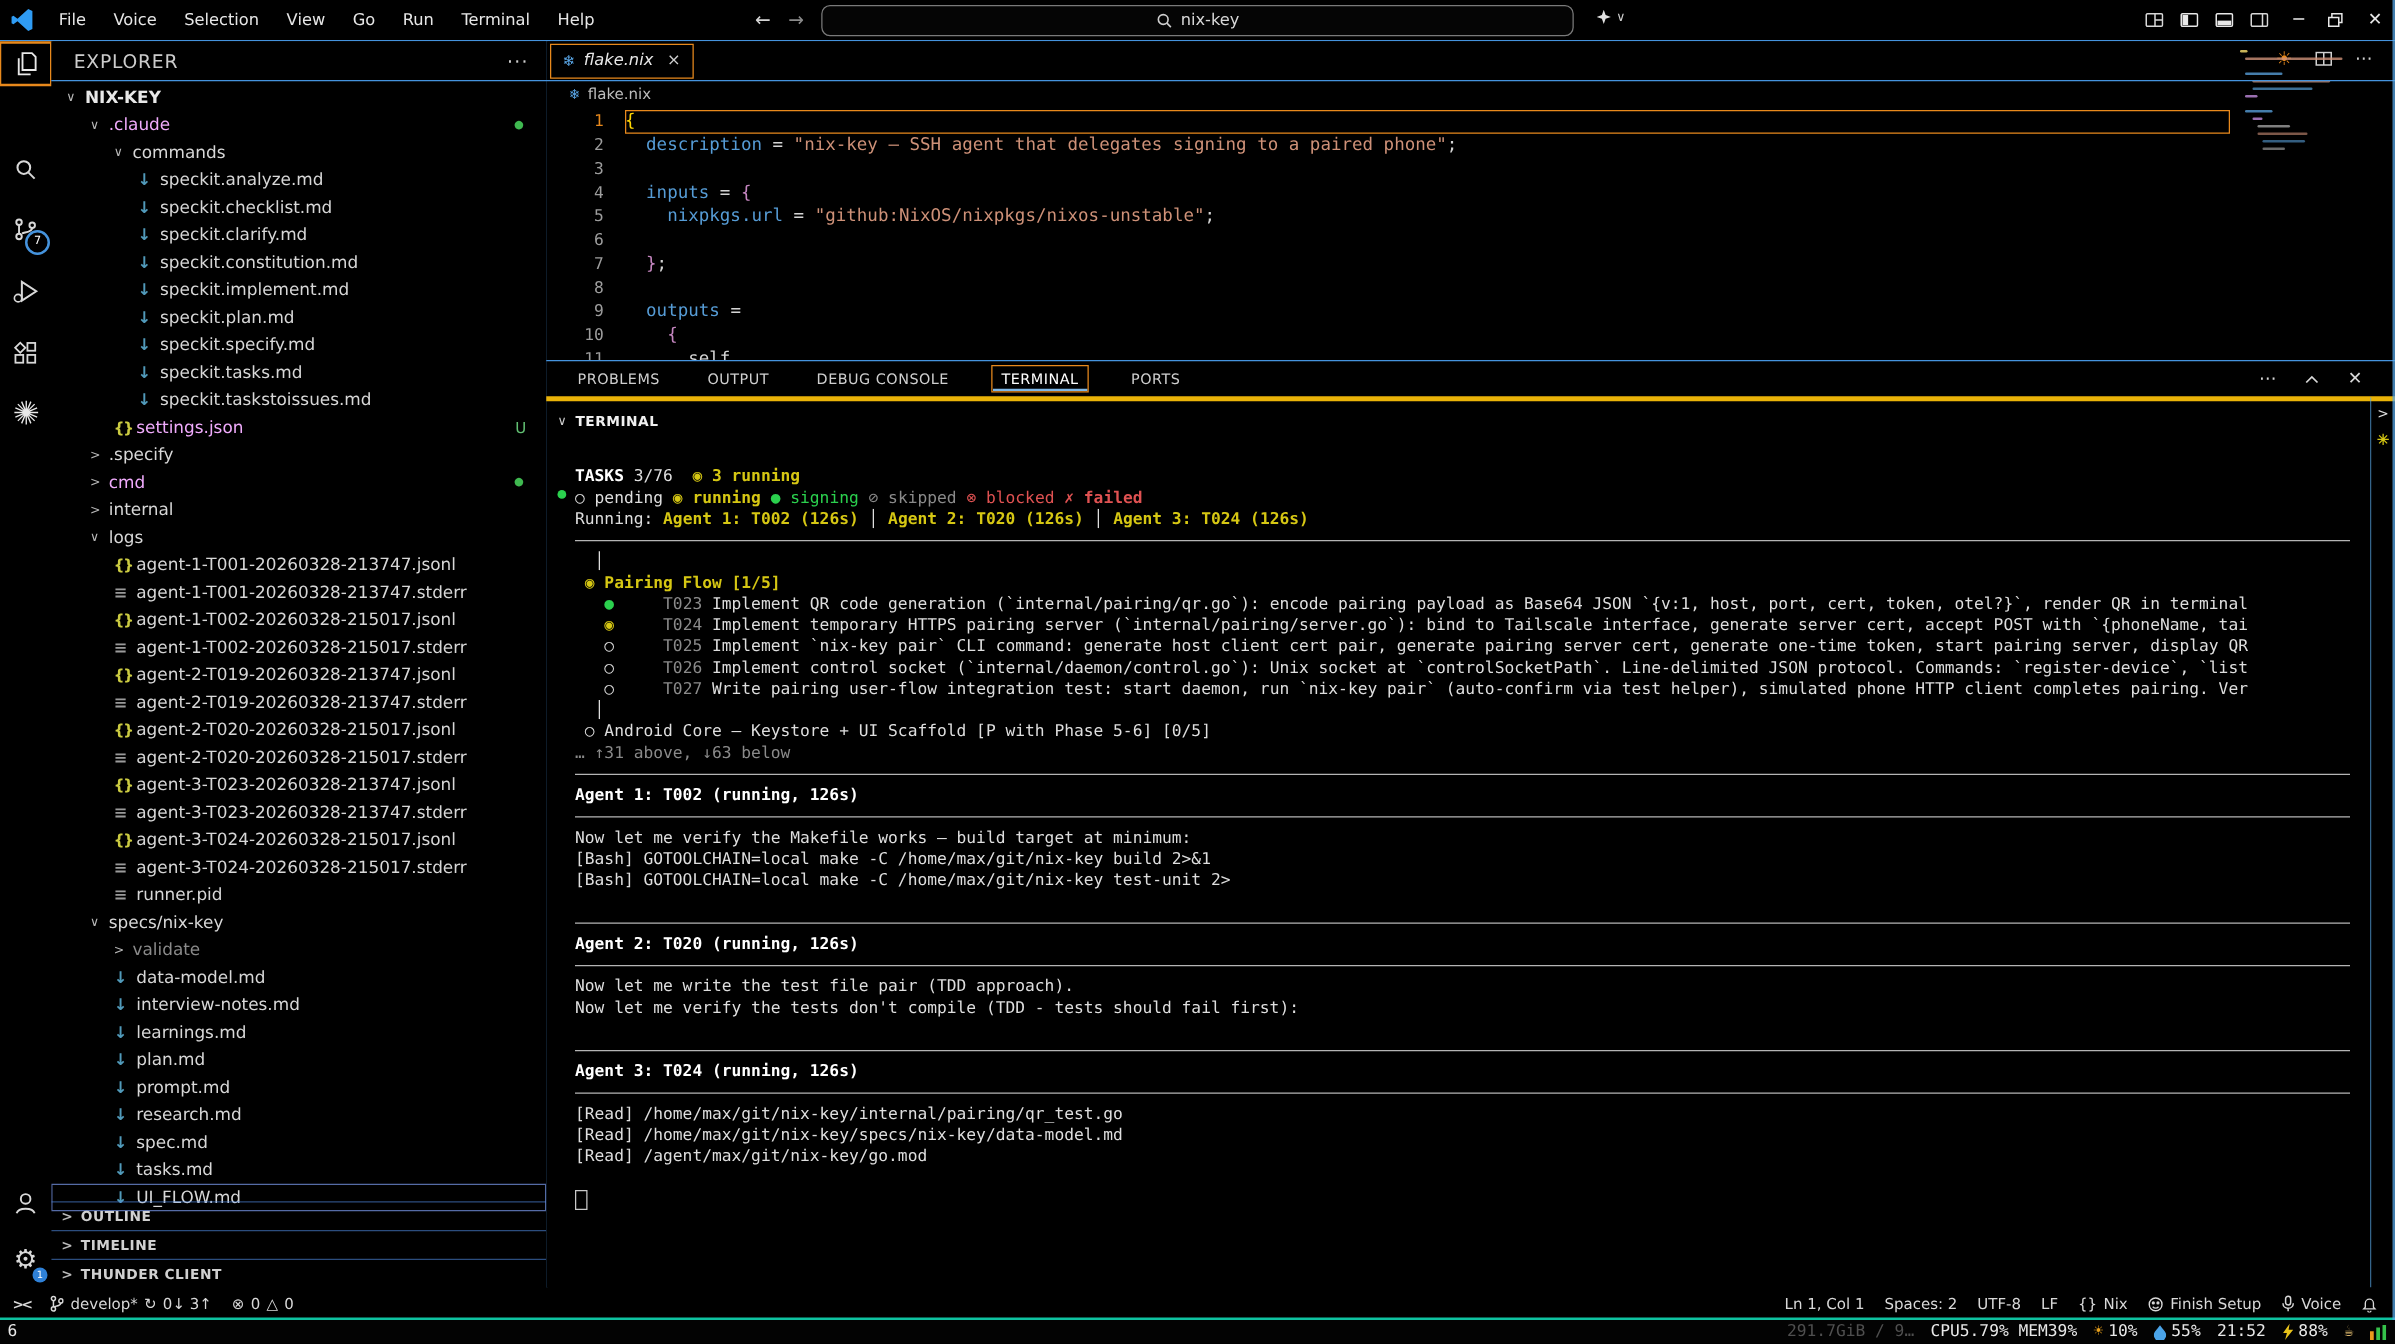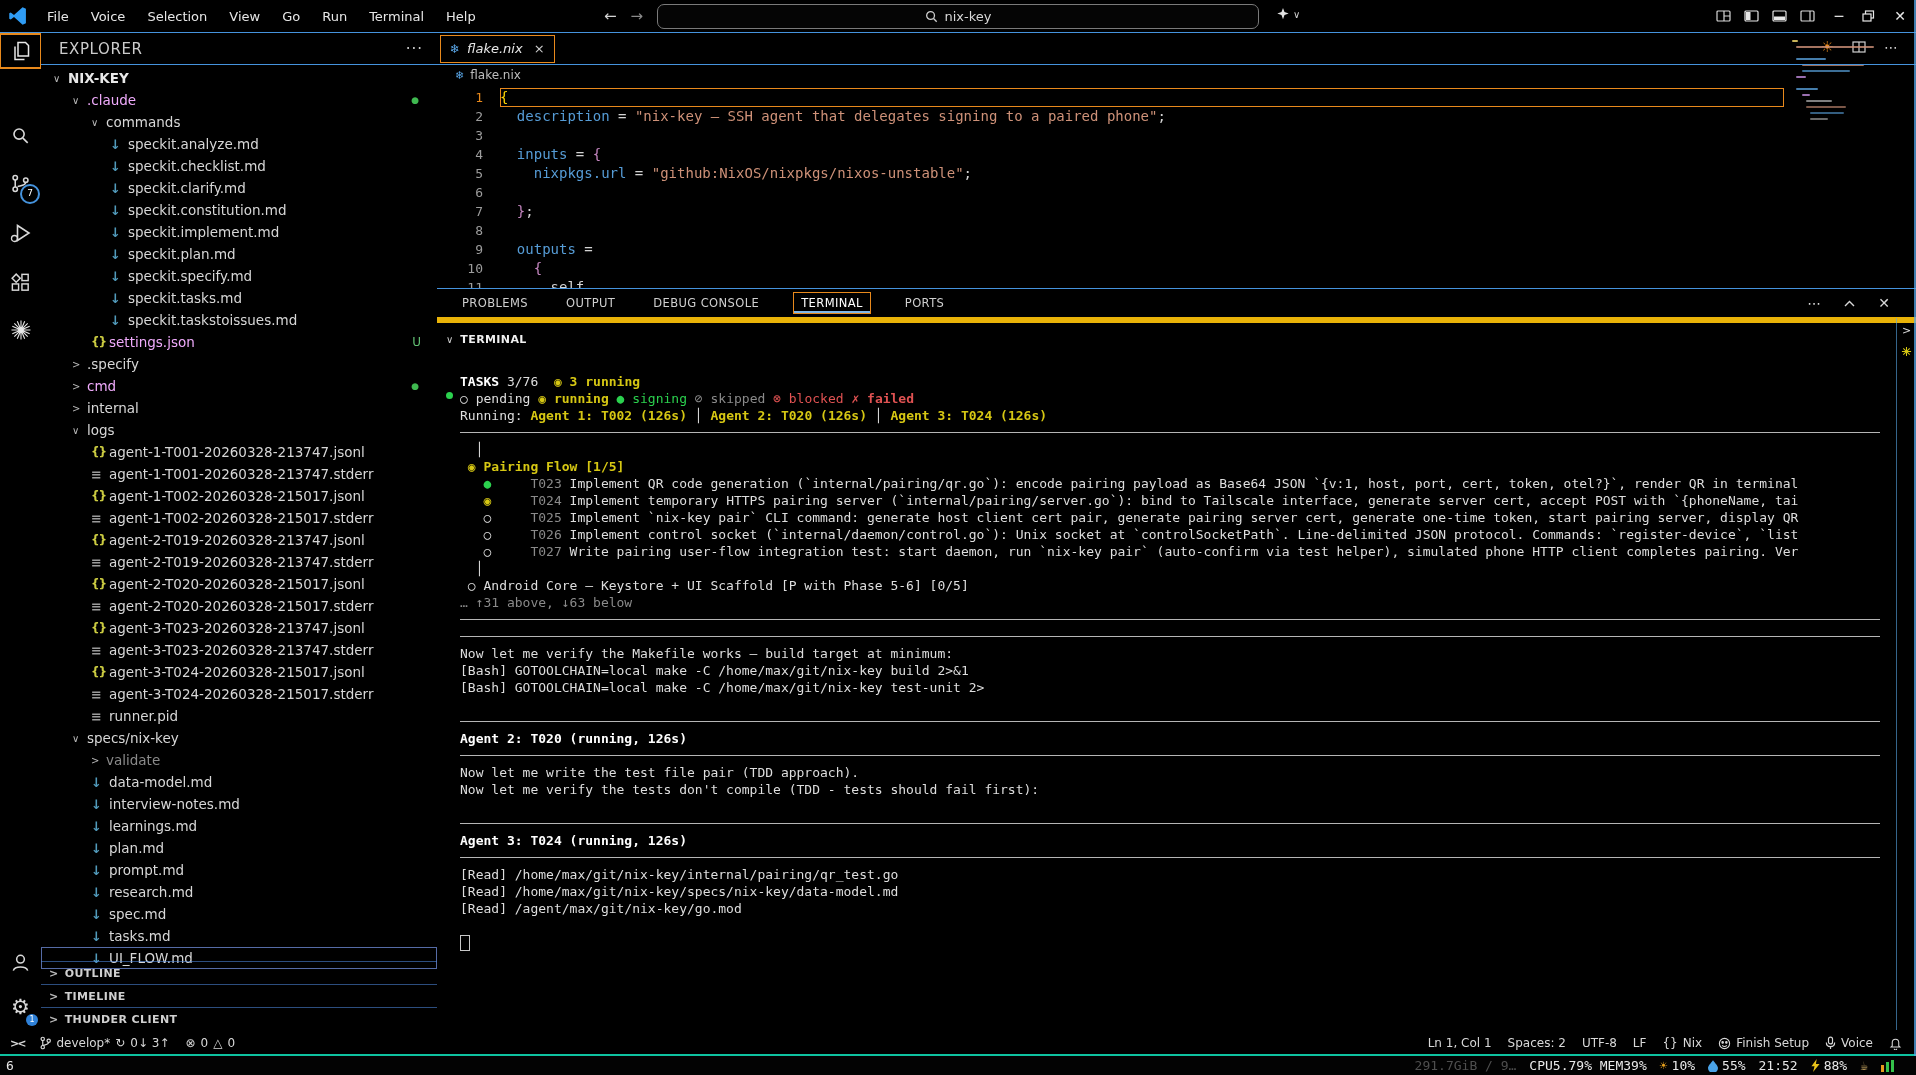--- a/index.html
+++ b/index.html
@@ -71,21 +71,21 @@
   .eline{display:flex;height:19px;line-height:19px}
   .gut{width:46px;flex:none;text-align:right;padding-right:17px;color:#9d9d9d;font-size:13px}
   .gut.on{color:#e8891c}
   .body{flex:1;margin-right:132px;font-size:14px;white-space:pre;color:#d4d4d4}
   .body.active{outline:1px solid #e8891c;outline-offset:-1px}
   .kw{color:#569cd6}.str{color:#ce9178}.yb{color:#ffd602}.mb{color:#c586c0}
   .minimap{position:absolute;right:30px;top:4px;width:96px;height:150px}
   .minimap i{position:absolute;height:2px;border-radius:1px}
   
   .panel{position:absolute;left:437px;top:288px;right:0;bottom:45px;background:#000;border-top:1px solid #4593dd}
-  .ptabs{height:28px;display:flex;align-items:center;gap:30px;padding-left:21px;border-bottom:6px solid #eab308}
+  .ptabs{height:28px;display:flex;align-items:center;gap:30px;padding-left:21px;border-bottom:4px solid #eab308}
   .ptab{font-size:11.5px;letter-spacing:.4px;color:#cfcfcf;padding:3px 4px}
   .ptab.active{color:#fff;border:1px solid #e8891c;box-shadow:inset 0 -2px 0 #7fb8e8;padding:3px 7px}
   .panelicons{position:absolute;right:26px;top:6px;display:flex;gap:22px;align-items:center;color:#d8d8d8;font-size:14px}
   .theader{height:24px;display:flex;align-items:center;gap:7px;padding-left:9px;margin-top:4px}
   .theader .chev{font-size:10px;color:#cfcfcf;width:auto}
   .theader .ttl{font-size:11px;font-weight:bold;color:#f0f0f0;letter-spacing:.4px}
   .tstrip{position:absolute;right:0;top:29px;width:19px;bottom:0;border-left:1px solid rgba(88,168,232,.6);
           display:flex;flex-direction:column;align-items:center;padding-top:6px;gap:9px}
   .tstrip .sc{color:#e0e0e0;font-size:11px}
   .shelldot{position:absolute;left:9px;top:103px;width:7px;height:7px;border-radius:50%;background:#2bd14e}
@@ -106,21 +106,21 @@
   .sbleft,.sbright{display:flex;align-items:center;gap:16px}
   .sbleft{padding-left:10px}
   .sbright{padding-right:14px}
   .sitem{display:flex;align-items:center;gap:5px;white-space:nowrap}
   .remote{font-weight:bold;letter-spacing:-2px;font-size:11px}
   
   .taskbar{position:absolute;left:0;right:0;bottom:0;height:19px;background:#030303;border-top:2px solid #0ec2a0;
            display:flex;align-items:center;justify-content:space-between;
            font-family:"DejaVu Sans Mono","DejaVu Sans",monospace;font-size:13px;color:#e8e8e8}
   .wsnum{padding-left:6px}
-  .tstats{display:flex;align-items:center;gap:13px;padding-right:22px}
+  .tstats{display:flex;align-items:center;gap:13px;padding-right:7px}
   .titem{display:flex;align-items:center;gap:4px;white-space:nowrap}
   .tdim{color:#4f4f4f}
   .sun{color:#e8a01c}
 </style>
 </head>
 <body>
 
 <div id="screen">
 
   <div class="titlebar">
@@ -702,20 +702,21 @@
         <div class="tl"><span><span>   ○     </span><span class="dim">T027</span><span> Write pairing user-flow integration test: start daemon, run `nix-key pair` (auto-confirm via test helper), simulated phone HTTP client completes pairing. Ver</span></span></div>
 
         <div class="tl"><span><span>  │</span></span></div>
 
         <div class="tl"><span><span> ○ Android Core — Keystore + UI Scaffold [P with Phase 5-6] [0/5]</span></span></div>
 
         <div class="tl"><span><span class="dim">… ↑31 above, ↓63 below</span></span></div>
 
         <div class="tl rule"><span></span></div>
 
+        <div class="tl"><span><span class="b">Agent 1: T002 (running, 126s)</span></span></div>
 
         <div class="tl rule"><span></span></div>
 
         <div class="tl"><span><span>Now let me verify the Makefile works — build target at minimum:</span></span></div>
 
         <div class="tl"><span><span>[Bash] GOTOOLCHAIN=local make -C /home/max/git/nix-key build 2&gt;&amp;1</span></span></div>
 
         <div class="tl"><span><span>[Bash] GOTOOLCHAIN=local make -C /home/max/git/nix-key test-unit 2&gt;</span></span></div>
 
         <div class="tl"><span></span></div>

